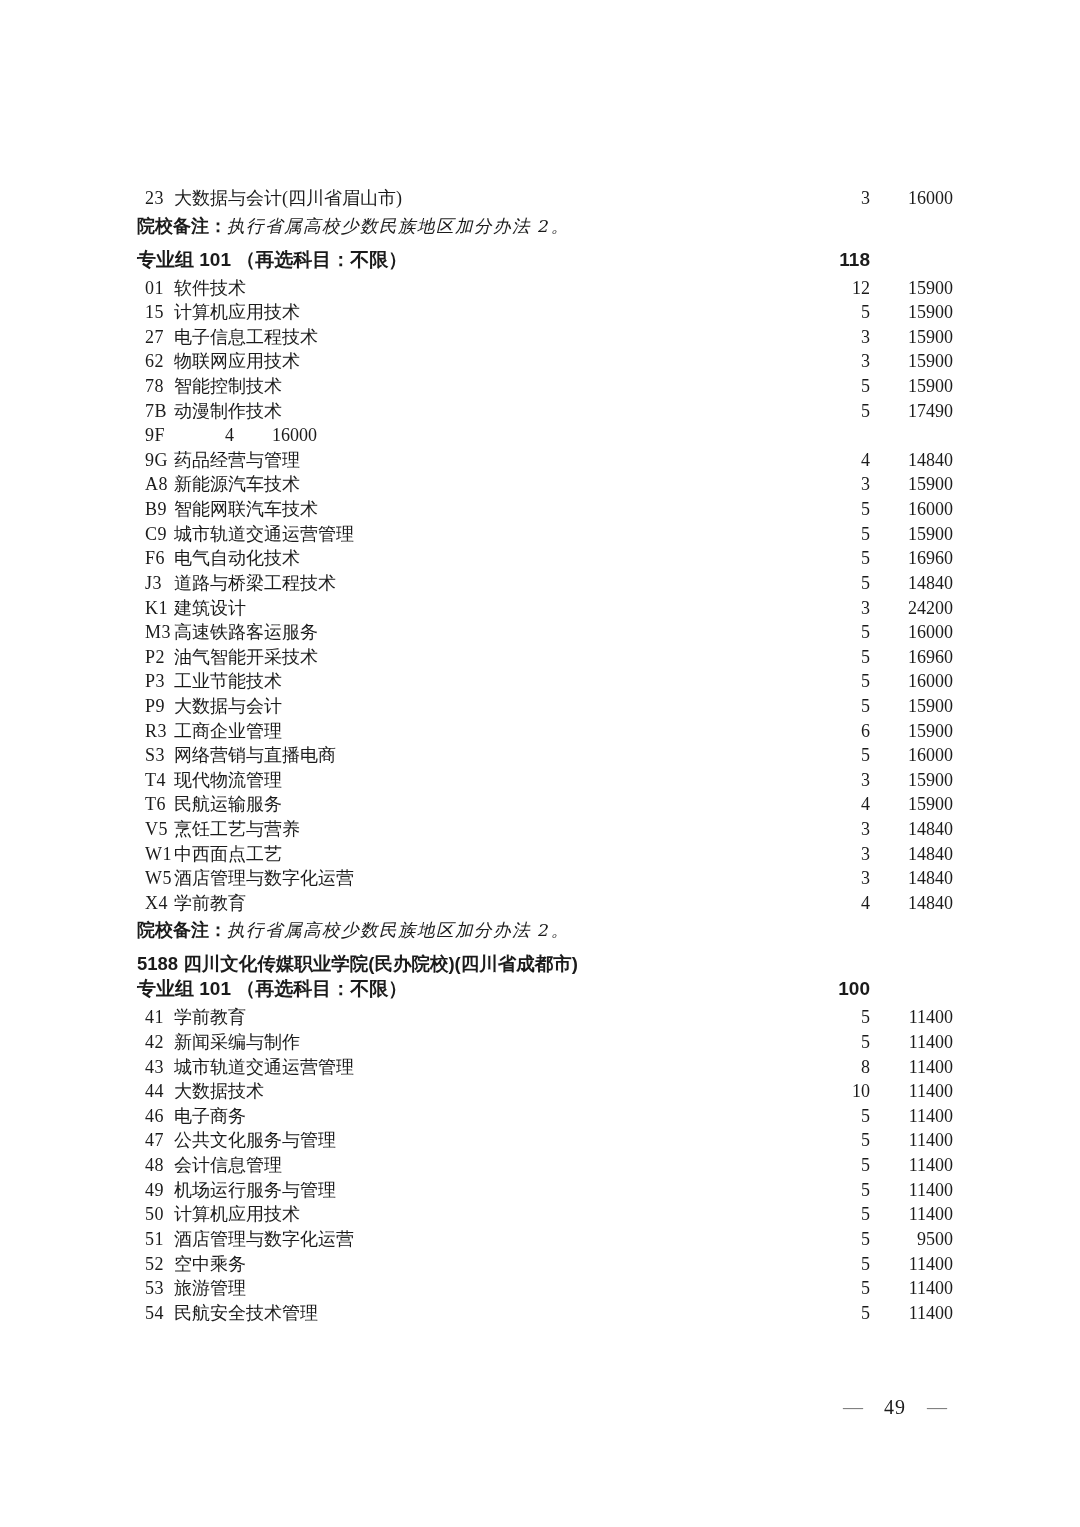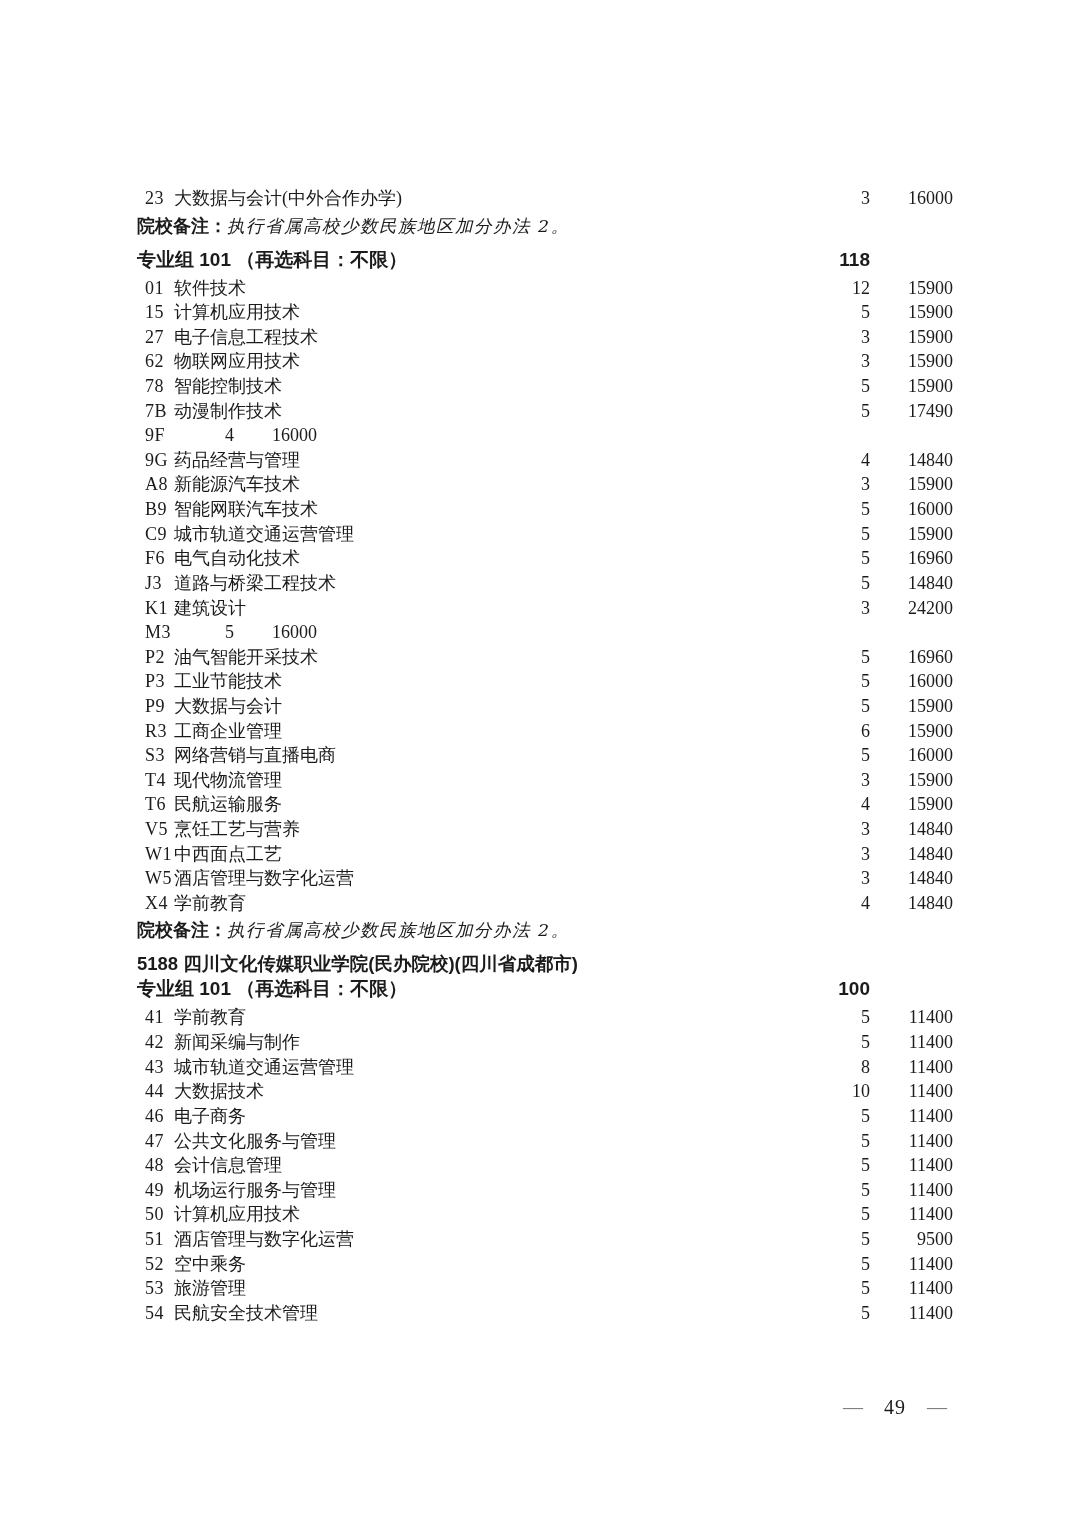--- a/index.html
+++ b/index.html
@@ -10,21 +10,21 @@
     color:#1b1b1b;
     overflow:hidden;
     font-family:"Liberation Serif","DejaVu Serif",serif;
   }
   .content{
     position:absolute;
     left:137px;top:186px;width:816px;
   }
   
   .program-row{
-    display:flex;align-items:center;
+    display:flex;align-items:flex-end;
     line-height:24.62px;height:24.62px;
     font-size:18px;
     font-family:"Liberation Serif","DejaVu Serif",serif;
     white-space:nowrap;
   }
   .row-code{width:29px;margin-left:8px;letter-spacing:.5px;}
   .row-name{flex:1;overflow:hidden;}
   .row-count{width:60px;text-align:right;}
   .row-fee{width:83px;text-align:right;}
   
@@ -68,21 +68,21 @@
   .footer .page-num{color:#1b1b1b;letter-spacing:1px;}
 </style>
 </head>
 <body>
 
 <div class="page">
   <div class="content">
 
     <div class="program-row">
       <span class="row-code">23</span>
-      <span class="row-name">大数据与会计(中外合作办学)</span>
+      <span class="row-name">大数据与会计(四川省眉山市)</span>
       <span class="row-count">3</span>
       <span class="row-fee">16000</span>
     </div>
 
     <div class="note-line">
       <span class="note-label">院校备注：</span><span class="note-text">执行省属高校少数民族地区加分办法 2。</span>
     </div>
 
     <div id="sections">
   <section class="college-section">
@@ -184,20 +184,21 @@
 
   <div class="program-row">
     <span class="row-code">K1</span>
     <span class="row-name">建筑设计</span>
     <span class="row-count">3</span>
     <span class="row-fee">24200</span>
   </div>
 
   <div class="program-row">
     <span class="row-code">M3</span>
+    <span class="row-name">高速铁路客运服务</span>
     <span class="row-count">5</span>
     <span class="row-fee">16000</span>
   </div>
 
   <div class="program-row">
     <span class="row-code">P2</span>
     <span class="row-name">油气智能开采技术</span>
     <span class="row-count">5</span>
     <span class="row-fee">16960</span>
   </div>

